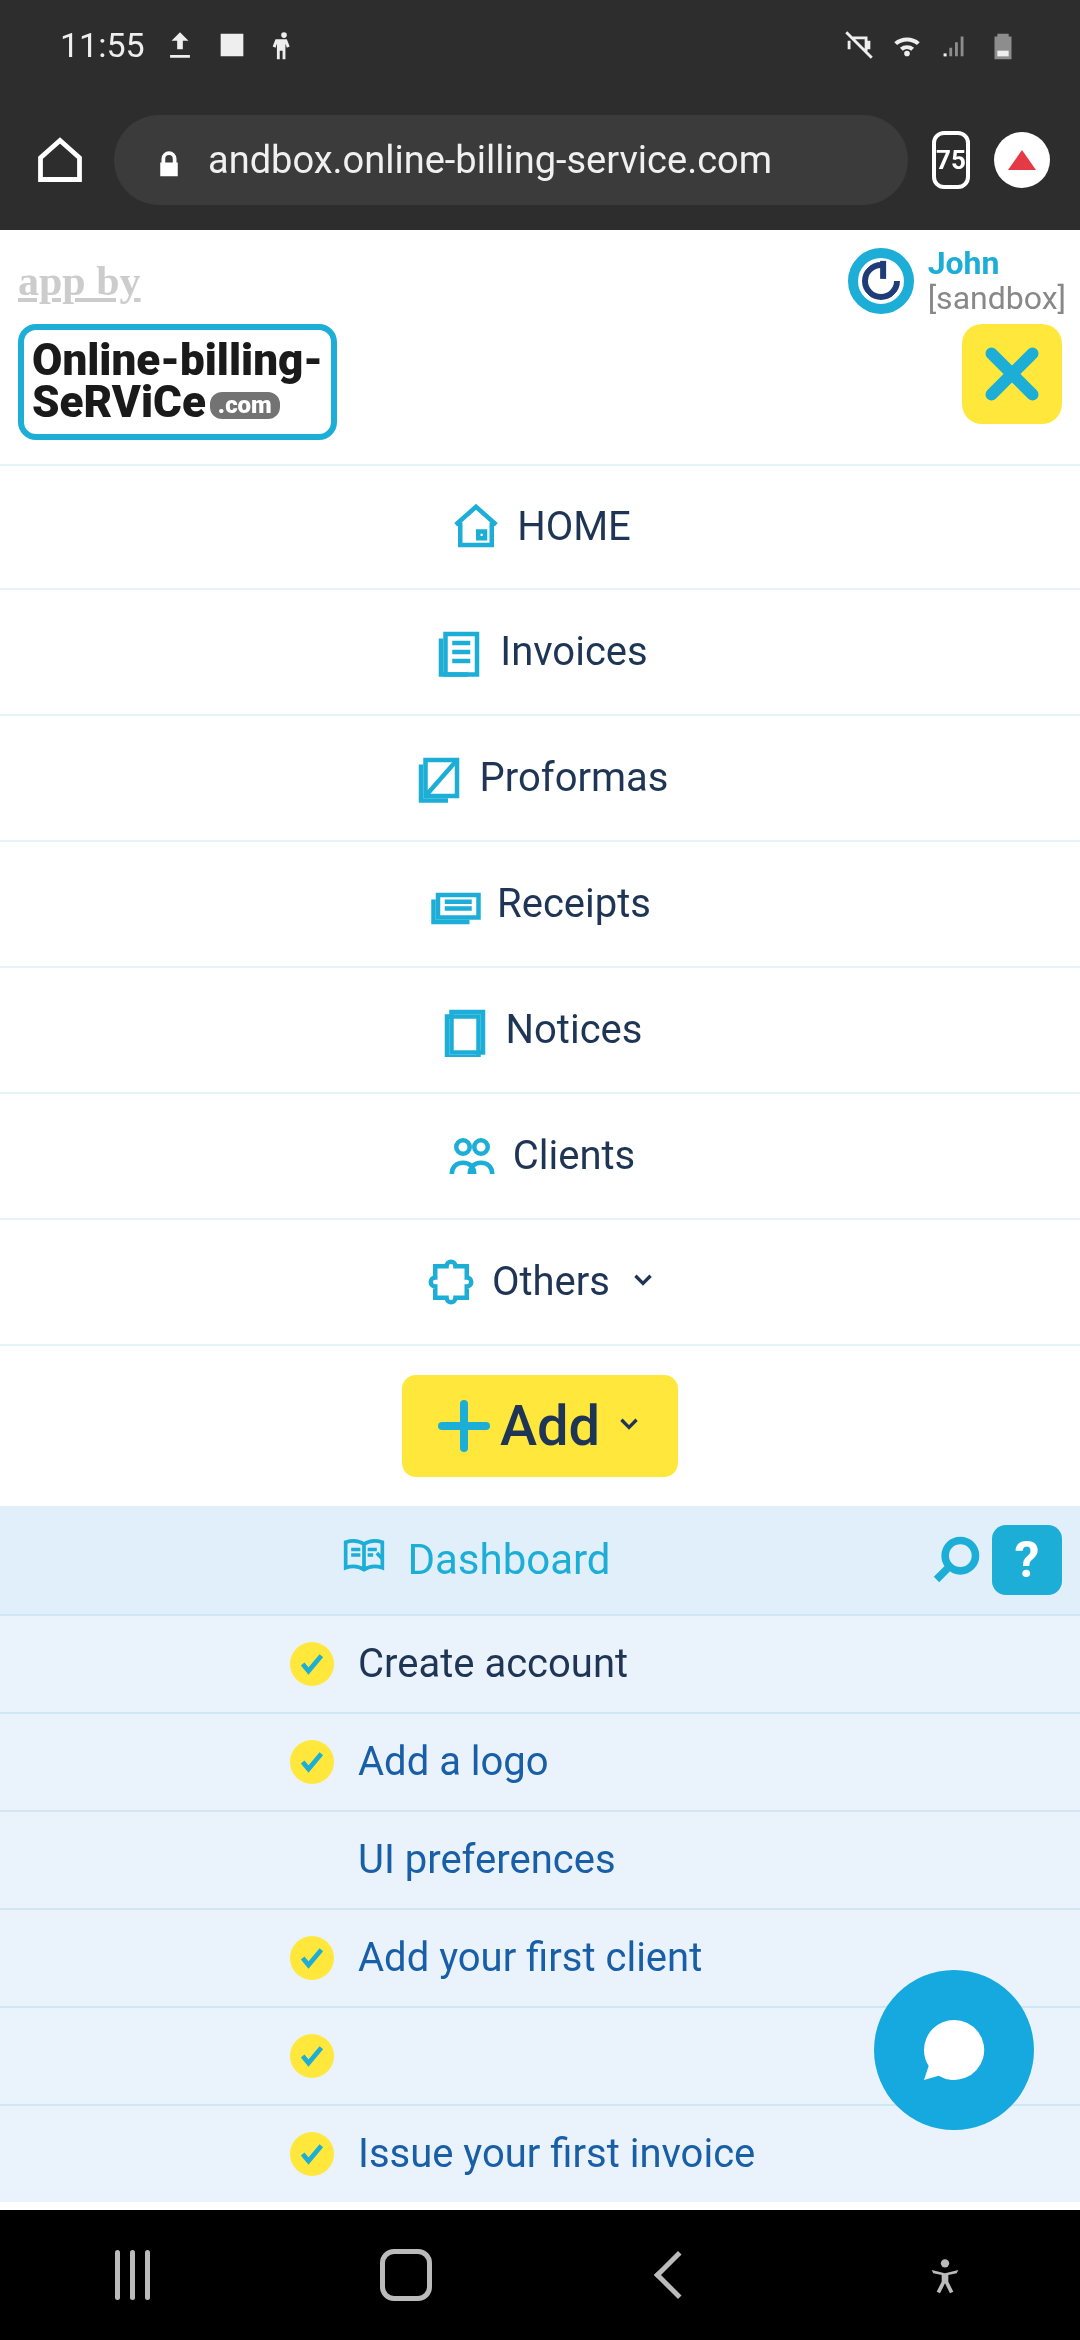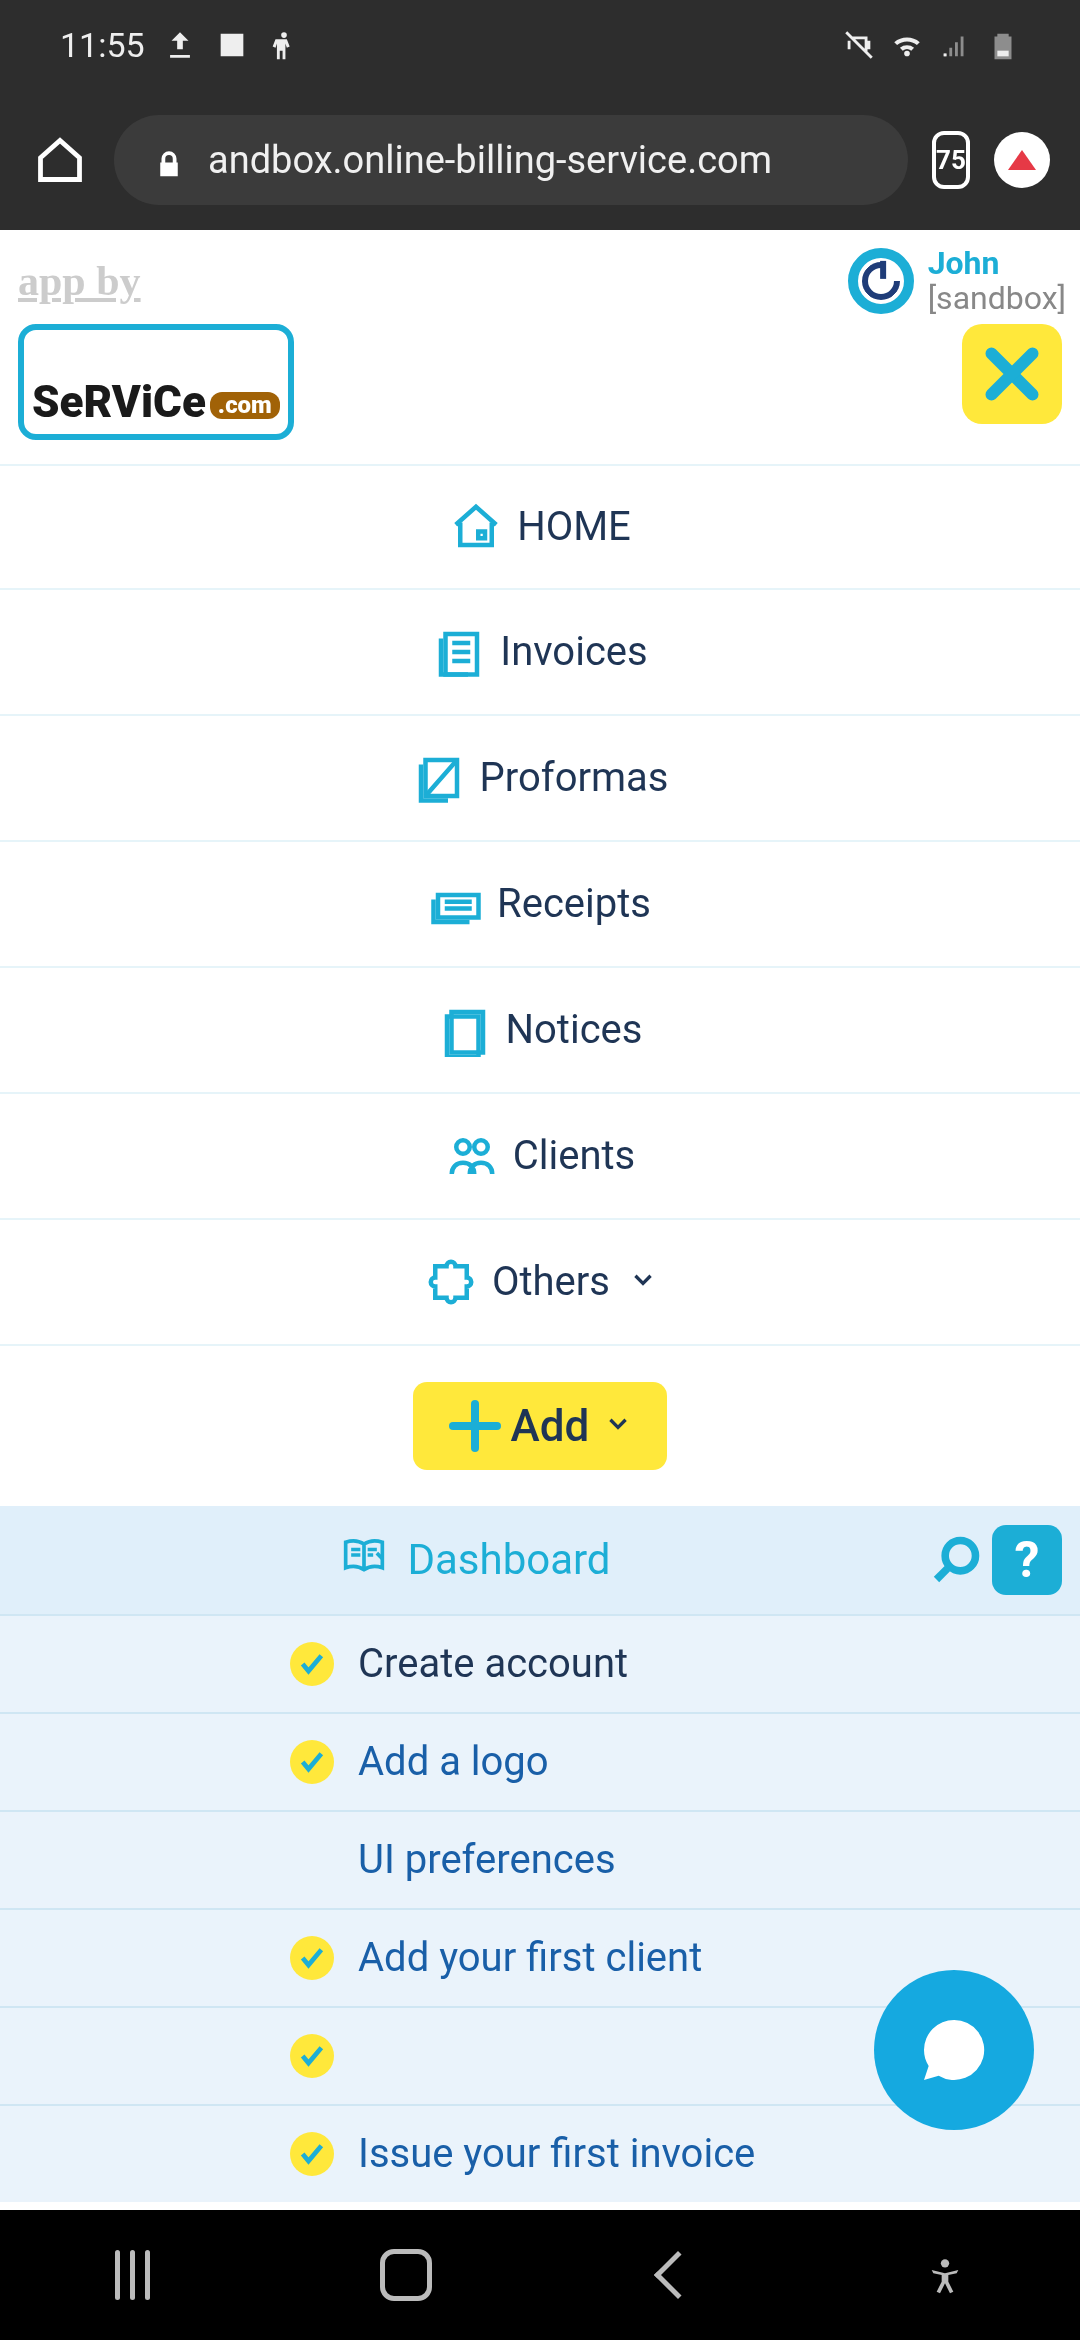--- a/index.html
+++ b/index.html
@@ -130,21 +130,21 @@
     font-weight: 900;
     font-size: 44px;
     line-height: 0.95;
     color: #1a1a1a;
     border-left-style: solid;
     border-right-style: solid;
     display: inline-block;
   }
   .logo-com {
     display: inline-block;
-    background: #a16207;
+    background: #737373;
     color: #fff;
     font-size: 24px;
     border-radius: 12px;
     padding: 2px 8px;
     margin-left: 4px;
     vertical-align: middle;
   }
   .close-btn {
     width: 100px; height: 100px;
     background: #ffe83b;
@@ -189,21 +189,21 @@
     align-items: center;
     justify-content: center;
   }
   .add-btn {
     background: #ffe83b;
     border-radius: 14px;
     padding: 18px 36px;
     display: flex;
     align-items: center;
     gap: 10px;
-    font-size: 44px;
+    font-size: 56px;
     color: #1f3555;
     font-weight: 500;
   }
   .plus {
     width: 52px; height: 52px;
     position: relative;
   }
   .plus:before, .plus:after {
     content: "";
     position: absolute;
@@ -392,21 +392,21 @@
     </div>
     <div class="user-text">
       <div class="user-name">John</div>
       <div class="user-sub">[sandbox]</div>
     </div>
   </div>
 </div>
 
 <div class="logo-row">
   <div class="logo-box">
-    <br>
+    <span>Online-billing-</span><br>
     <span>SeRViCe</span><span class="logo-com">.com</span>
   </div>
   <div class="close-btn">
     <div class="close-x"></div>
   </div>
 </div>
 
 <div class="nav">
   <div class="nav-item">
     <span class="nav-icon">

